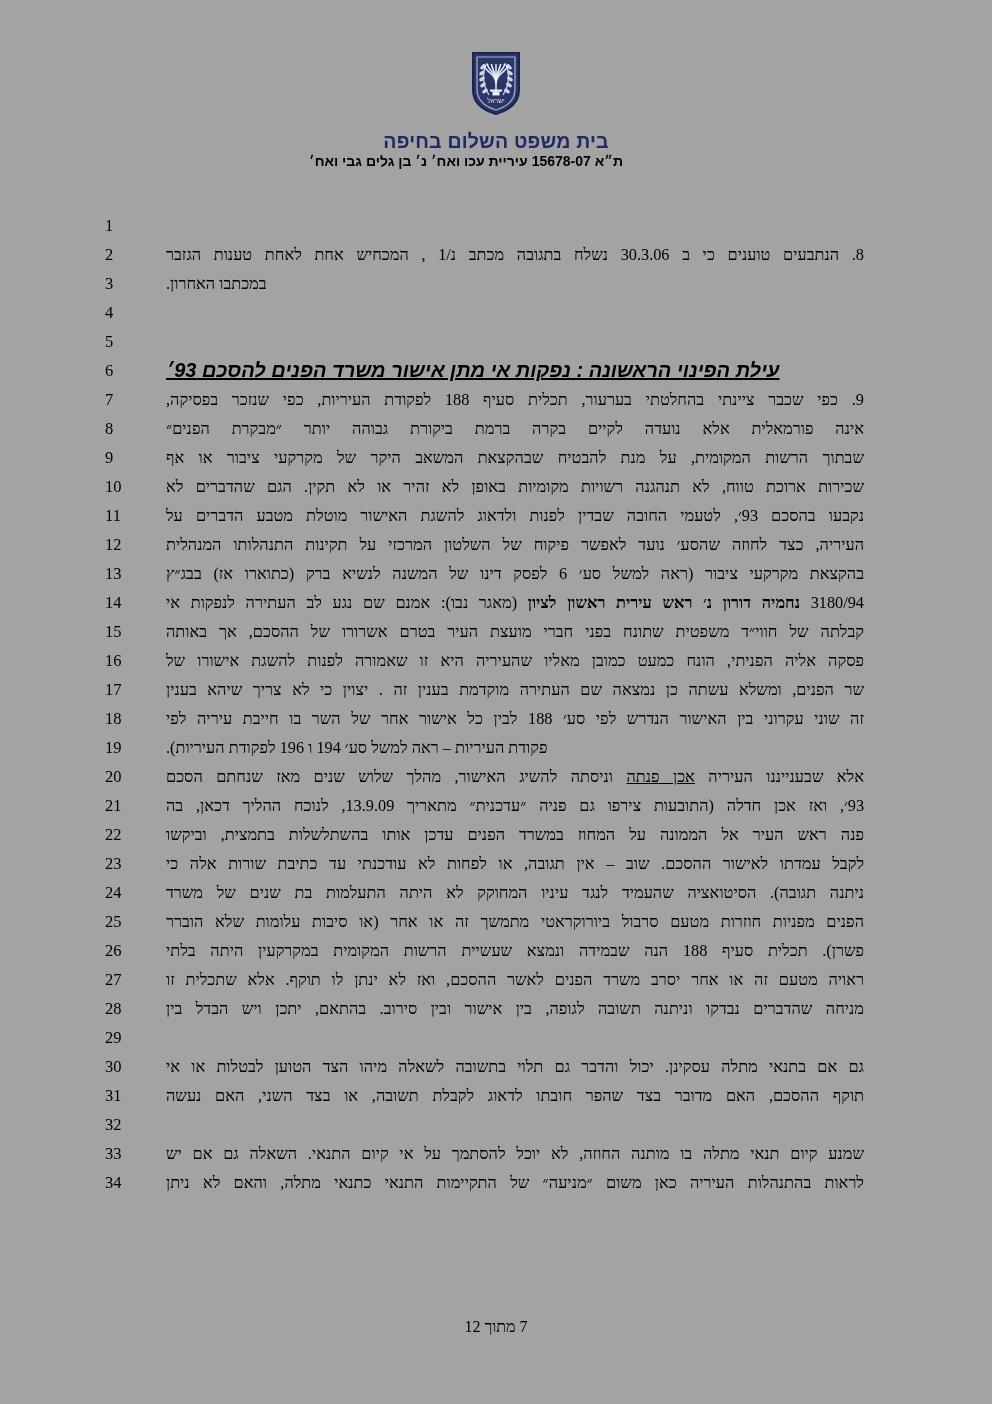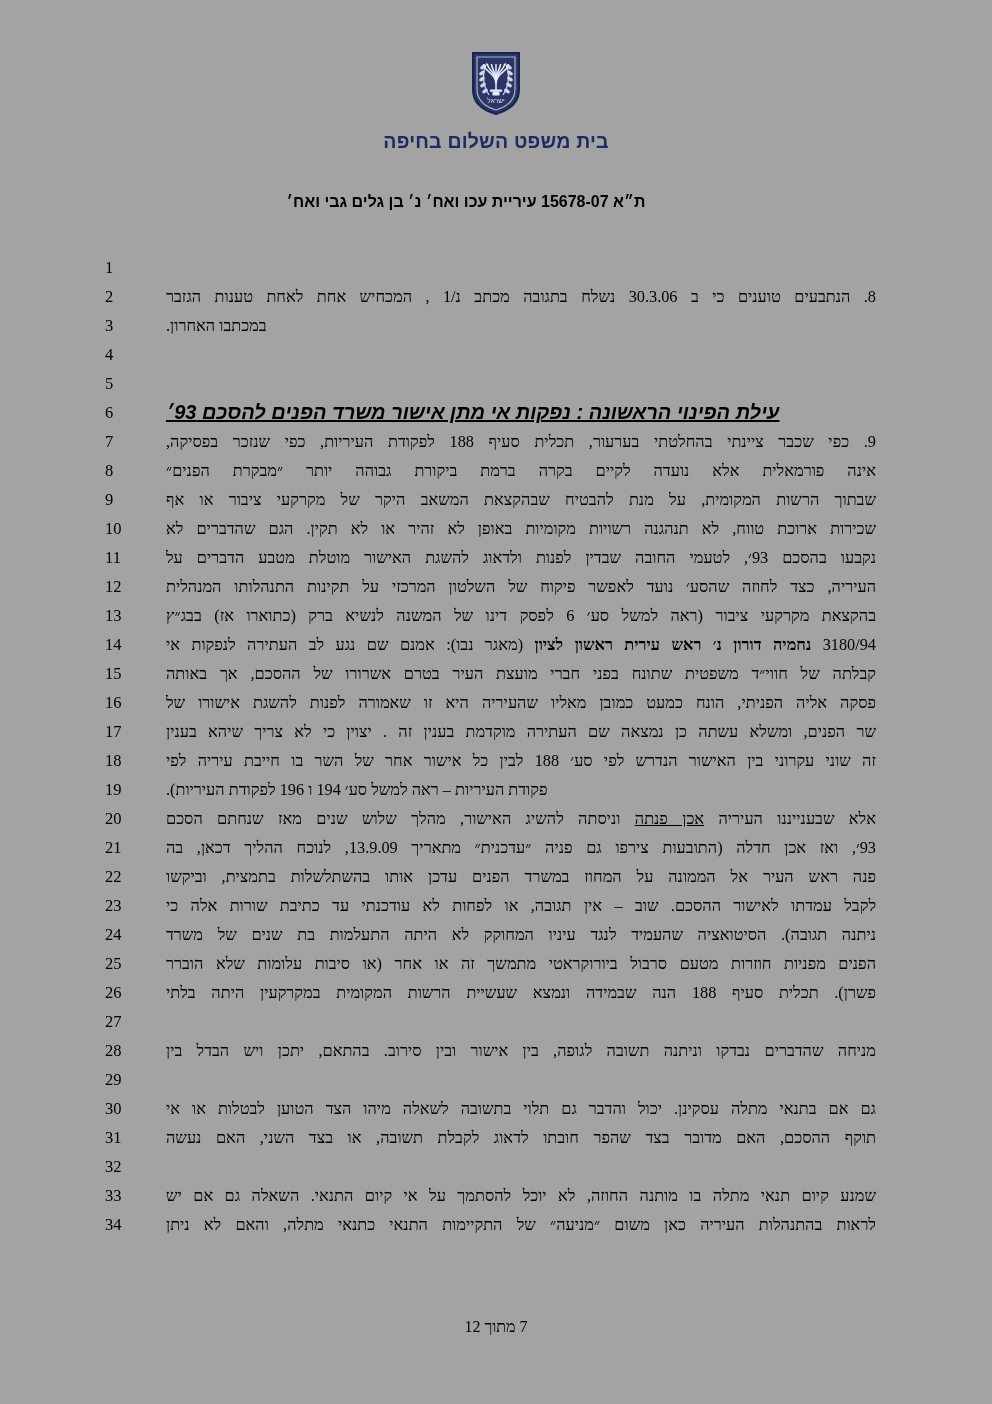--- a/index.html
+++ b/index.html
@@ -30,25 +30,24 @@
     font-family: "Liberation Sans", "DejaVu Sans", sans-serif;
     font-weight: bold;
     font-size: 19.5px;
     color: #1f2a63;
     letter-spacing: 0.2px;
     direction: rtl;
   }
 
   
   .case-caption {
-    margin-top: 40px;
     text-align: center;
     font-family: "Liberation Sans", "DejaVu Sans", sans-serif;
     font-weight: bold;
-    font-size: 16px;
+    font-size: 14px;
     color: #000000;
     direction: rtl;
     padding-right: 60px;
   }
 
   
   .body-area {
     position: relative;
     margin-top: 42px;
     direction: rtl;
@@ -71,21 +70,21 @@
     padding-left: 105px;
     box-sizing: border-box;
     direction: ltr;
     font-family: "Liberation Serif", "DejaVu Serif", serif;
     font-size: 16.5px;
     color: #000000;
     pointer-events: none;
   }
   .line-text {
     position: absolute;
-    right: 116px;
+    right: 128px;
     left: 166px;
     top: 0;
     height: 29px;
     line-height: 29px;
     font-family: "Liberation Serif", "DejaVu Serif", serif;
     font-size: 16.3px;
     color: #000000;
     direction: rtl;
     white-space: nowrap;
     overflow: visible;
@@ -276,20 +275,21 @@
       <div class="line">
         <div class="line-num">25</div>
         <div class="line-text justify">הפנים מפניות חוזרות מטעם סרבול ביורוקראטי מתמשך זה או אחר (או סיבות עלומות שלא הוברר</div>
       </div>
       <div class="line">
         <div class="line-num">26</div>
         <div class="line-text justify">פשרן). תכלית סעיף 188 הנה  שבמידה ונמצא שעשיית הרשות המקומית במקרקעין היתה בלתי</div>
       </div>
       <div class="line">
         <div class="line-num">27</div>
+        <div class="line-text justify">ראויה מטעם זה או אחר יסרב משרד הפנים לאשר ההסכם,  ואז לא ינתן לו תוקף. אלא שתכלית זו</div>
       </div>
       <div class="line">
         <div class="line-num">28</div>
         <div class="line-text justify">מניחה שהדברים נבדקו וניתנה תשובה לגופה, בין אישור ובין סירוב.  בהתאם, יתכן ויש הבדל בין</div>
       </div>
       <div class="line">
         <div class="line-num">29</div>
       </div>
       <div class="line">
         <div class="line-num">30</div>

